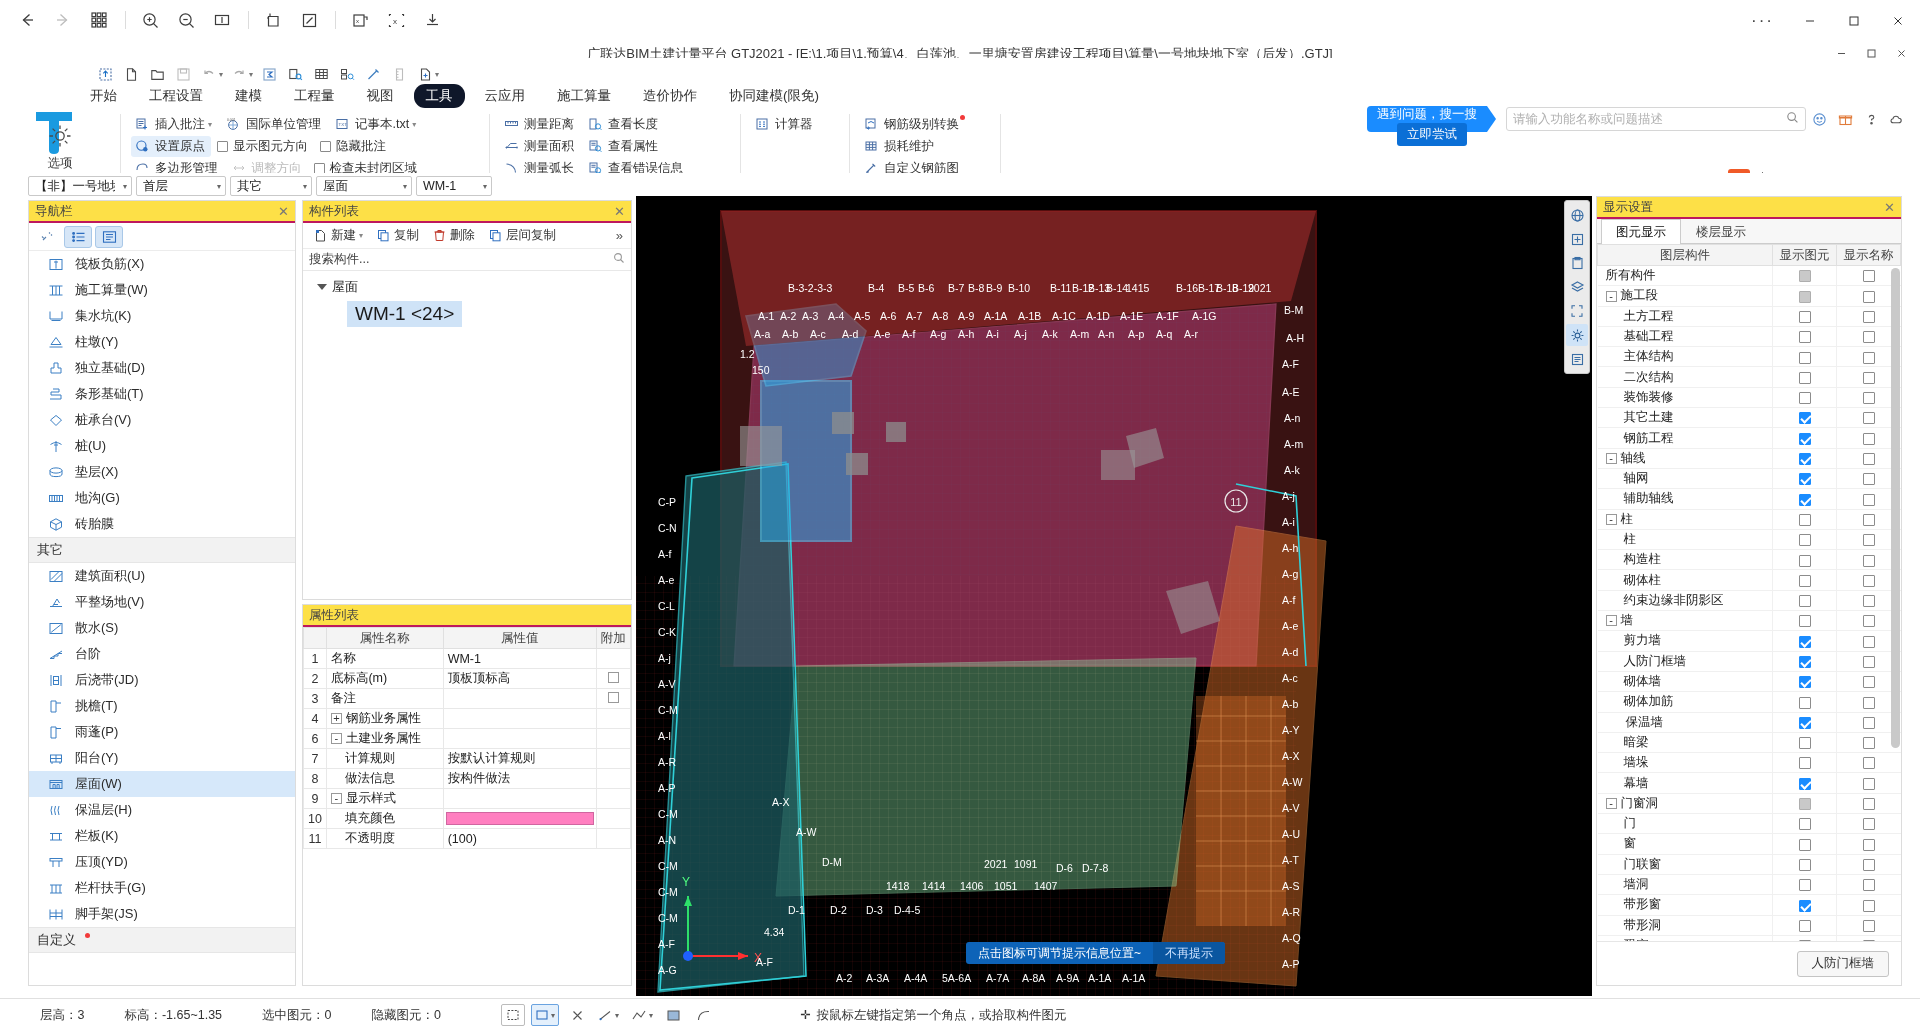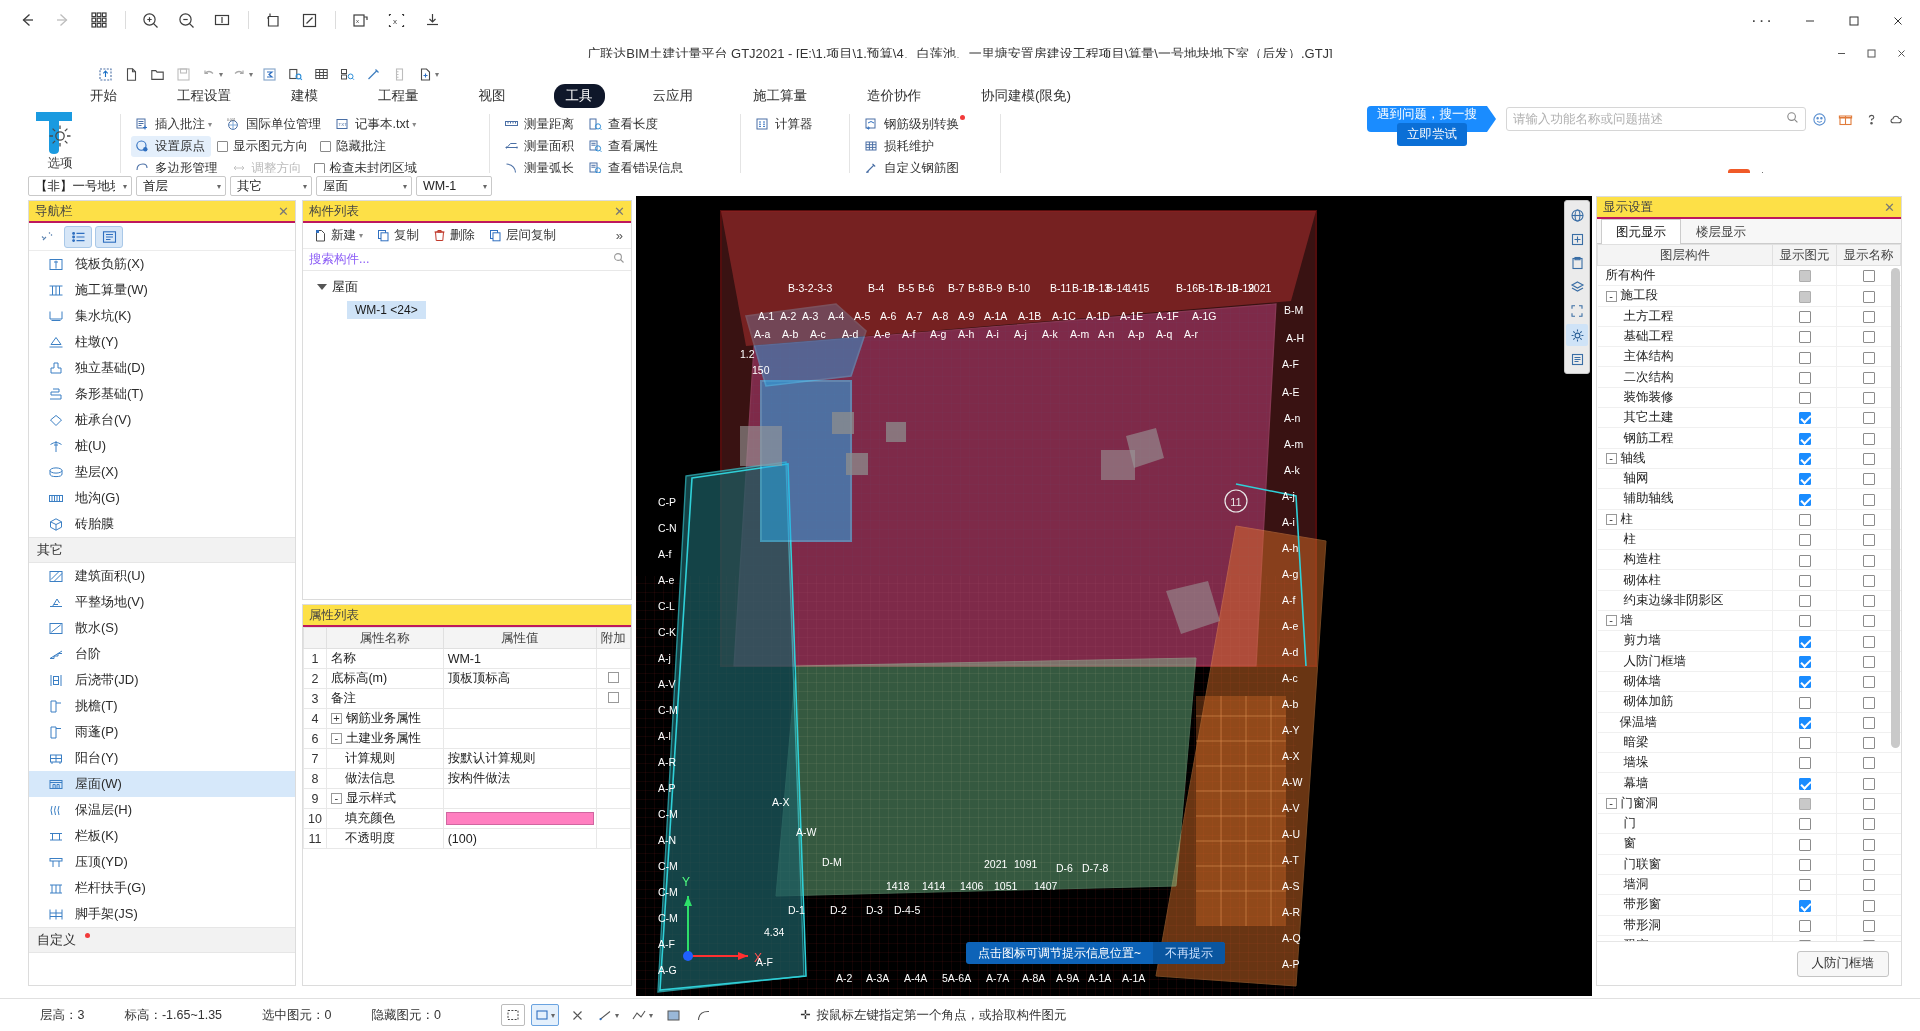--- a/index.html
+++ b/index.html
@@ -48,21 +48,21 @@
   .ribbon { position:absolute; left:0; top:58px; width:1920px; height:103px; background:#fff; }
   .logo {
     position:absolute; left:28px; top:44px; width:52px; height:58px;
     display:flex; align-items:center; justify-content:center;
   }
   .qat { position:absolute; left:92px; top:5px; height:22px; display:flex; align-items:center; }
   .qat-icon { width:26px; height:22px; display:flex; align-items:center; justify-content:center; color:#4a4a4a; }
   .qat-icon.dim { color:#bdbdbd; }
   .qat-caret { font-size:8px; color:#777; margin-left:-3px; margin-right:3px; }
 
-  .tabs { position:absolute; left:78px; top:26px; height:24px; display:flex; align-items:center;gap:28px; }
+  .tabs { position:absolute; left:78px; top:26px; height:24px; display:flex; align-items:center; }
   .tab {
     padding:3px 12px; font-size:13.5px; color:#333; border-radius:11px;
     margin-right:8px; white-space:nowrap; cursor:default;
   }
   .tab.active { background:#0f172a; color:#fff; }
 
   .ribbon-body { position:absolute; left:0; top:52px; width:1920px; height:86px; display:flex; }
   .opt-btn {
     width:72px; height:68px; margin-left:24px; margin-top:2px;
     display:flex; flex-direction:column; align-items:center; justify-content:center;
@@ -154,26 +154,26 @@
   
   .comp {
     position:absolute; left:302px; top:200px; width:330px; height:400px;
     background:#fff; border:1px solid #dcdcdc; display:flex; flex-direction:column;
   }
   .comp-toolbar { height:26px; display:flex; align-items:center; padding:0 4px; border-bottom:1px solid #ececec; }
   .ct-btn { display:flex; align-items:center; font-size:12.5px; color:#333; padding:2px 5px; margin-right:2px; white-space:nowrap; }
   .ct-ico { width:16px; height:15px; margin-right:3px; display:flex; align-items:center; justify-content:center; }
   .comp-search {
     height:22px; border-bottom:1px solid #e8e8e8; display:flex; align-items:center;
-    padding:0 6px; font-size:12.5px; color:#8b5cf6;
+    padding:0 6px; font-size:12.5px; color:#404040;
   }
   .comp-tree { flex:1; padding-top:5px; }
   .tree-node { display:flex; align-items:center; height:22px; padding-left:14px; font-size:13px; color:#222; }
   .tri { width:0; height:0; border-left:5px solid transparent; border-right:5px solid transparent; border-top:6px solid #555; margin-right:5px; }
-  .tree-leaf { margin-left:42px; display:inline-block; background:#cfe3f7; padding:2px 8px; font-size:12px; color:#1a1a1a; margin-top:3px; }
+  .tree-leaf { margin-left:42px; display:inline-block; background:#cfe3f7; padding:2px 8px; font-size:19px; color:#1a1a1a; margin-top:3px; }
 
   
   .prop {
     position:absolute; left:302px; top:604px; width:330px; height:382px;
     background:#fff; border:1px solid #dcdcdc; display:flex; flex-direction:column;
   }
   .prop-table { width:100%; border-collapse:collapse; font-size:12.5px; }
   .prop-table th {
     background:#f4f4f4; border:1px solid #e0e0e0; height:21px; font-weight:normal;
     color:#444; font-size:12.5px;
@@ -1619,21 +1619,21 @@
               <td class="lbl" style="padding-left: 26px;"><span>砌体墙</span></td>
               <td class="c"><span class="rt-ck on"></span></td>
               <td class="c"><span class="rt-ck"></span></td>
             </tr>
             <tr>
               <td class="lbl" style="padding-left: 26px;"><span>砌体加筋</span></td>
               <td class="c"><span class="rt-ck"></span></td>
               <td class="c"><span class="rt-ck"></span></td>
             </tr>
             <tr>
-              <td class="lbl" style="padding-left: 22px;"><span>保温墙</span></td>
+              <td class="lbl" style="padding-left: 28px;"><span>保温墙</span></td>
               <td class="c"><span class="rt-ck on"></span></td>
               <td class="c"><span class="rt-ck"></span></td>
             </tr>
             <tr>
               <td class="lbl" style="padding-left: 26px;"><span>暗梁</span></td>
               <td class="c"><span class="rt-ck"></span></td>
               <td class="c"><span class="rt-ck"></span></td>
             </tr>
             <tr>
               <td class="lbl" style="padding-left: 26px;"><span>墙垛</span></td>

